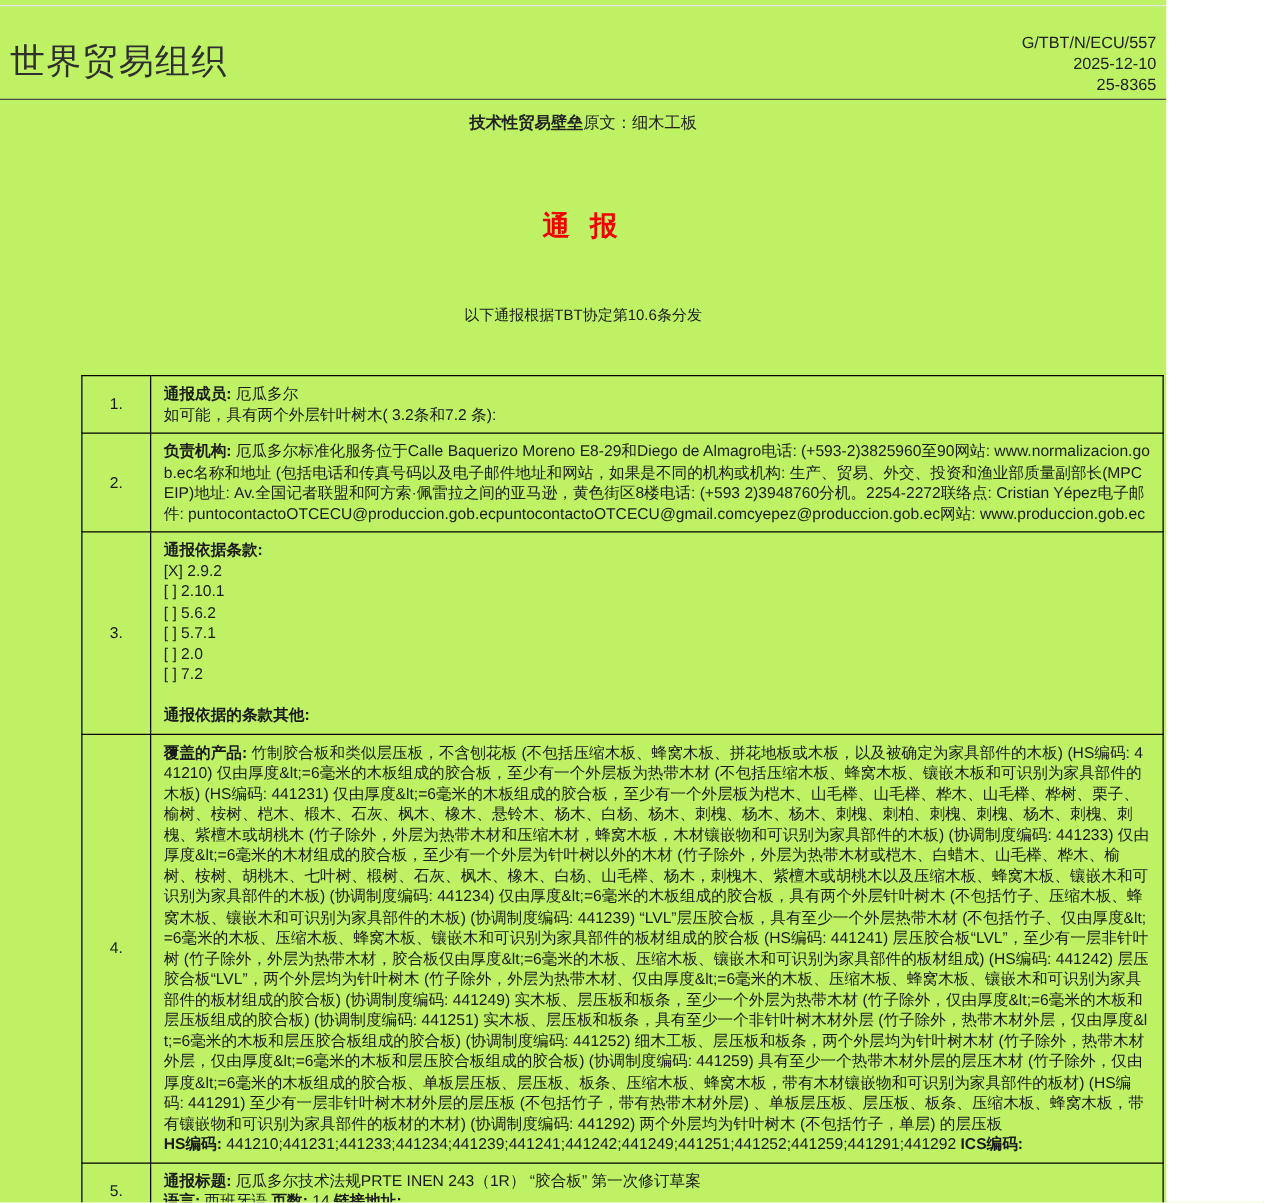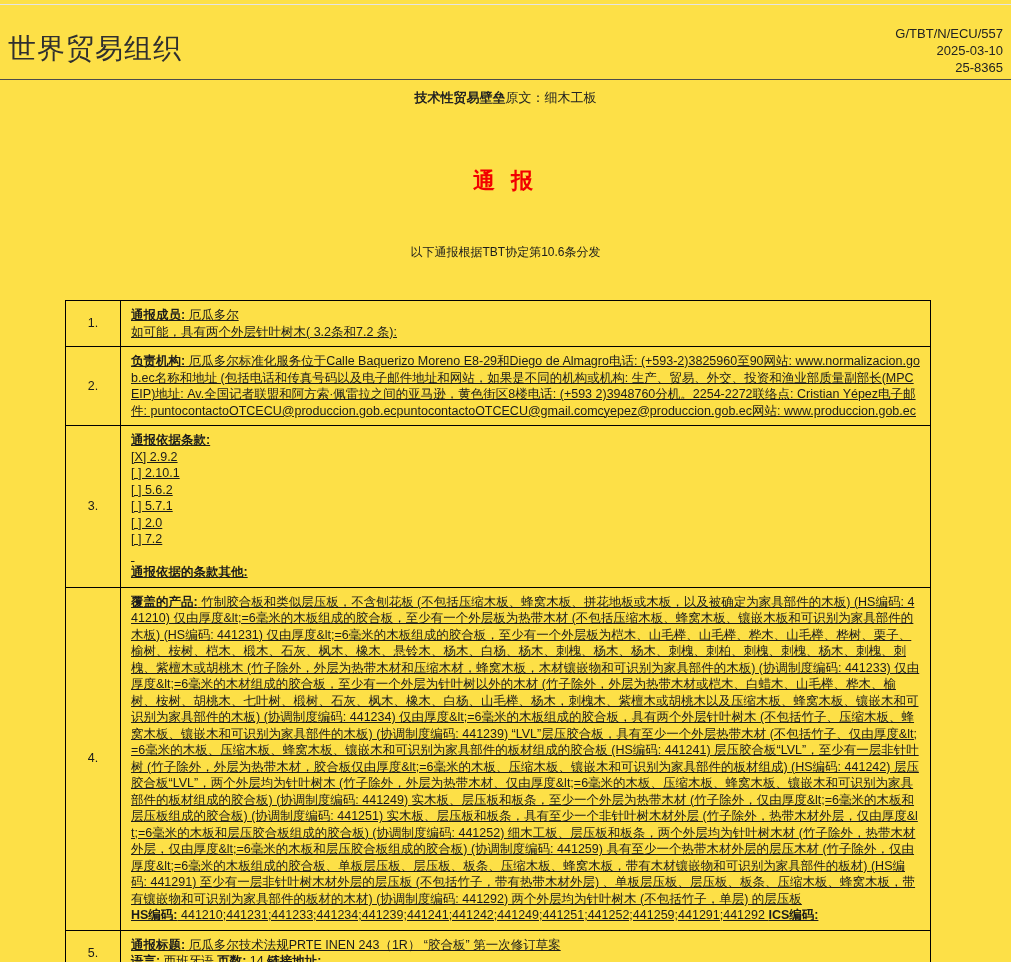--- a/index.html
+++ b/index.html
@@ -3,24 +3,24 @@
 <meta charset="utf-8">
 <style>
   html, body {
     margin: 0;
     padding: 0;
     background: #ffffff;
     font-family: "Liberation Sans", "DejaVu Sans", sans-serif;
     color: #1b1b1b;
   }
   .page {
-    width: 1011px;
+    width: 933px;
     height: 962px;
     overflow: hidden;
-    background: #fde047;
+    background: #bef264;
     position: relative;
   }
   .top-rule {
     border-top: 1px solid #e4e4e4;
     margin-top: 4px;
   }
   .header {
     display: flex;
     justify-content: space-between;
     align-items: flex-start;
@@ -83,36 +83,35 @@
   }
   td.num {
     width: 52px;
     text-align: center;
     font-size: 13px;
     color: #1b1b1b;
   }
   td.content {
     padding: 6px 10px 6px 10px;
     vertical-align: middle;
-    text-decoration: underline;
   }
   .line { min-height: 16.5px; word-break: break-all; }
   .line b { font-weight: bold; }
 </style>
 </head>
 <body>
 
 <div class="page">
   <div class="top-rule"></div>
 
   <div class="header">
     <h1 class="org-name">世界贸易组织</h1>
     <div class="doc-info">
       <div class="symbol">G/TBT/N/ECU/557</div>
-      <div>2025-03-10</div>
+      <div>2025-12-10</div>
       <div>25-8365</div>
     </div>
   </div>
 
   <hr class="mid-rule">
 
   <div class="subheader">
     <div class="committee">技术性贸易壁垒</div>
     <div class="orig-lang">原文：细木工板</div>
   </div>

